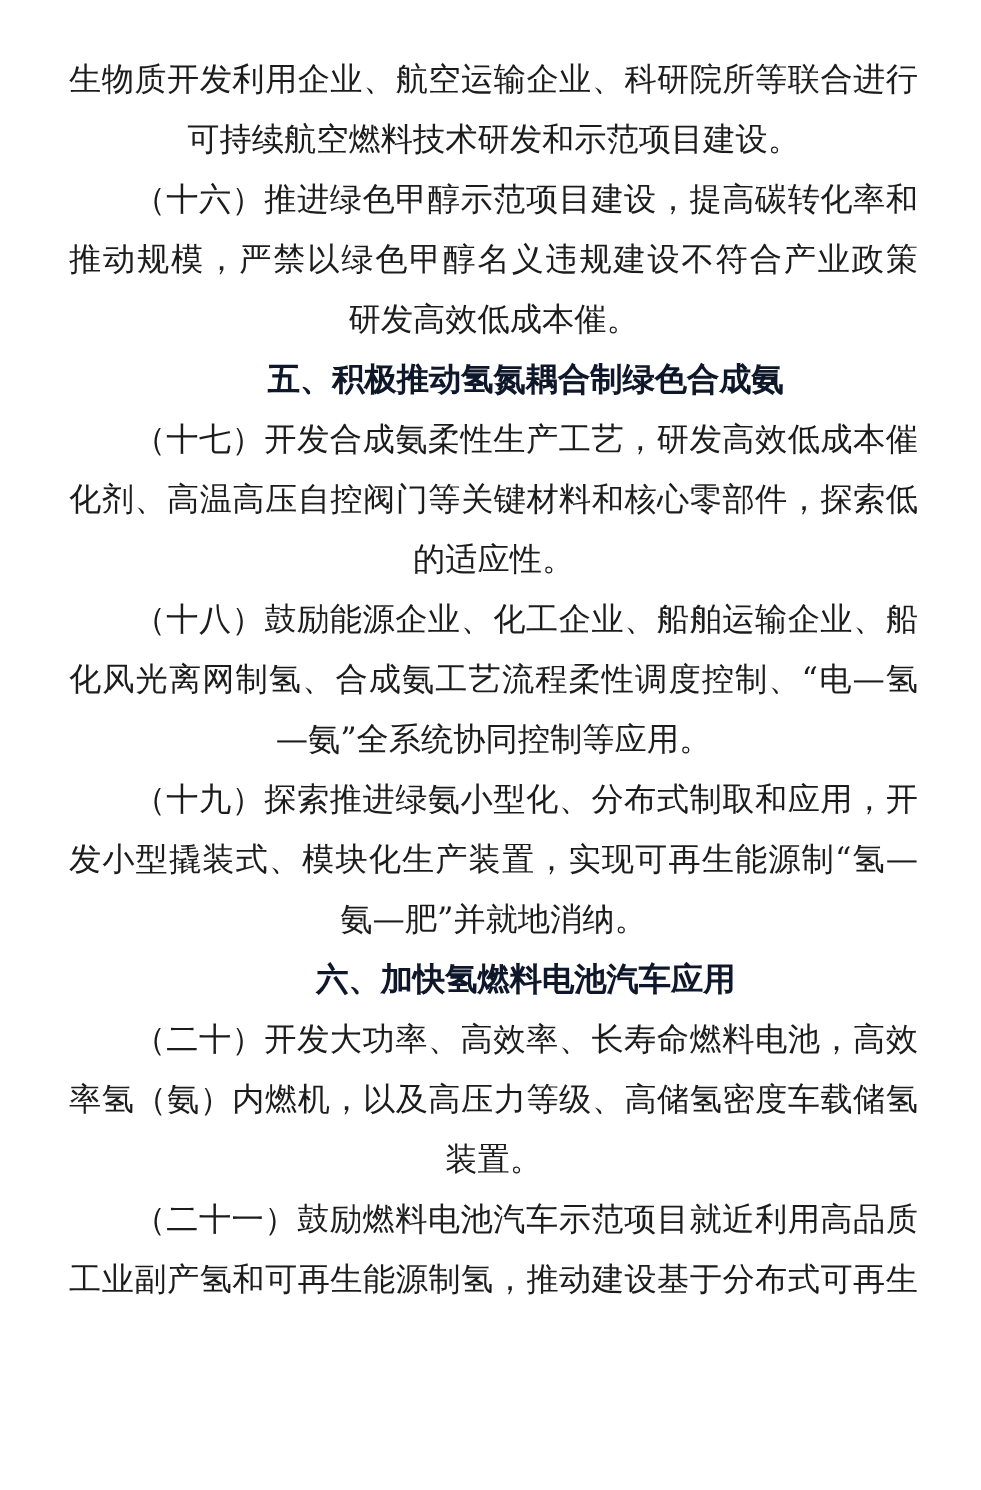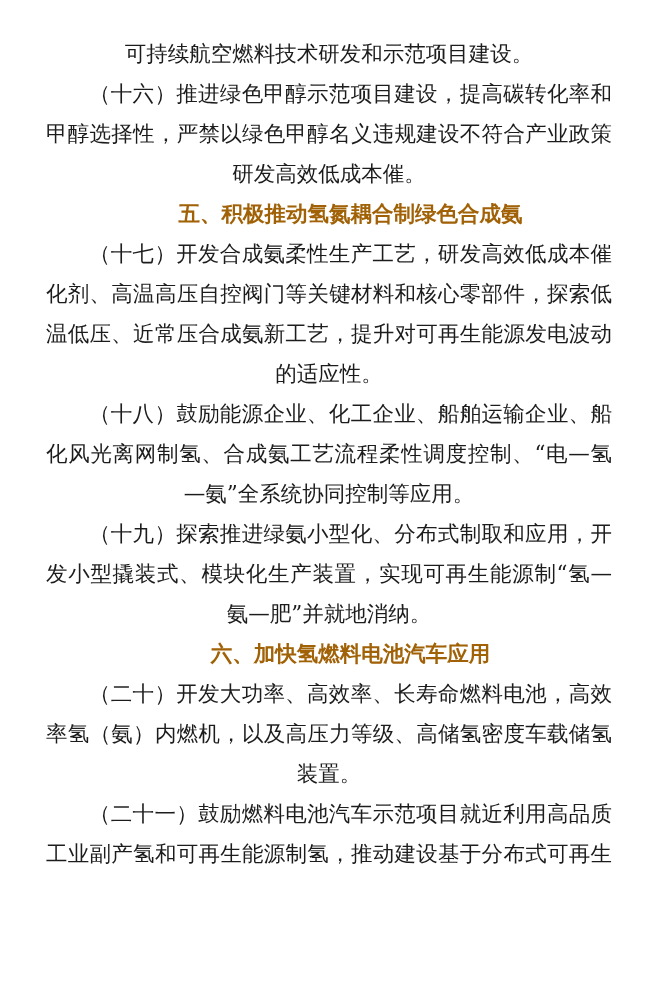--- a/index.html
+++ b/index.html
@@ -40,36 +40,36 @@
     text-justify: inter-character;
   }
   
   .line.indent {
     padding-left: 43px;
   }
   
   .line.heading {
     font-family: "DejaVu Sans", "Liberation Sans", sans-serif;
     font-weight: bold;
-    color: #a16207;
+    color: #0f172a;
   }
 </style>
 </head>
 <body>
 
 <div class="page">
   <div class="doc-body">
+    <div class="line fill">生物质开发利用企业、航空运输企业、科研院所等联合进行</div>
     <div class="line">可持续航空燃料技术研发和示范项目建设。</div>
     <div class="line fill indent">（十六）推进绿色甲醇示范项目建设，提高碳转化率和</div>
-    <div class="line fill">甲醇选择性，严禁以绿色甲醇名义违规建设不符合产业政策</div>
+    <div class="line fill">推动规模，严禁以绿色甲醇名义违规建设不符合产业政策</div>
     <div class="line">研发高效低成本催。</div>
     <div class="line heading indent">五、积极推动氢氮耦合制绿色合成氨</div>
     <div class="line fill indent">（十七）开发合成氨柔性生产工艺，研发高效低成本催</div>
     <div class="line fill">化剂、高温高压自控阀门等关键材料和核心零部件，探索低</div>
-    <div class="line fill">温低压、近常压合成氨新工艺，提升对可再生能源发电波动</div>
     <div class="line">的适应性。</div>
     <div class="line fill indent">（十八）鼓励能源企业、化工企业、船舶运输企业、船</div>
     <div class="line fill">化风光离网制氢、合成氨工艺流程柔性调度控制、“电—氢</div>
     <div class="line">—氨”全系统协同控制等应用。</div>
     <div class="line fill indent">（十九）探索推进绿氨小型化、分布式制取和应用，开</div>
     <div class="line fill">发小型撬装式、模块化生产装置，实现可再生能源制“氢—</div>
     <div class="line">氨—肥”并就地消纳。</div>
     <div class="line heading indent">六、加快氢燃料电池汽车应用</div>
     <div class="line fill indent">（二十）开发大功率、高效率、长寿命燃料电池，高效</div>
     <div class="line fill">率氢（氨）内燃机，以及高压力等级、高储氢密度车载储氢</div>

